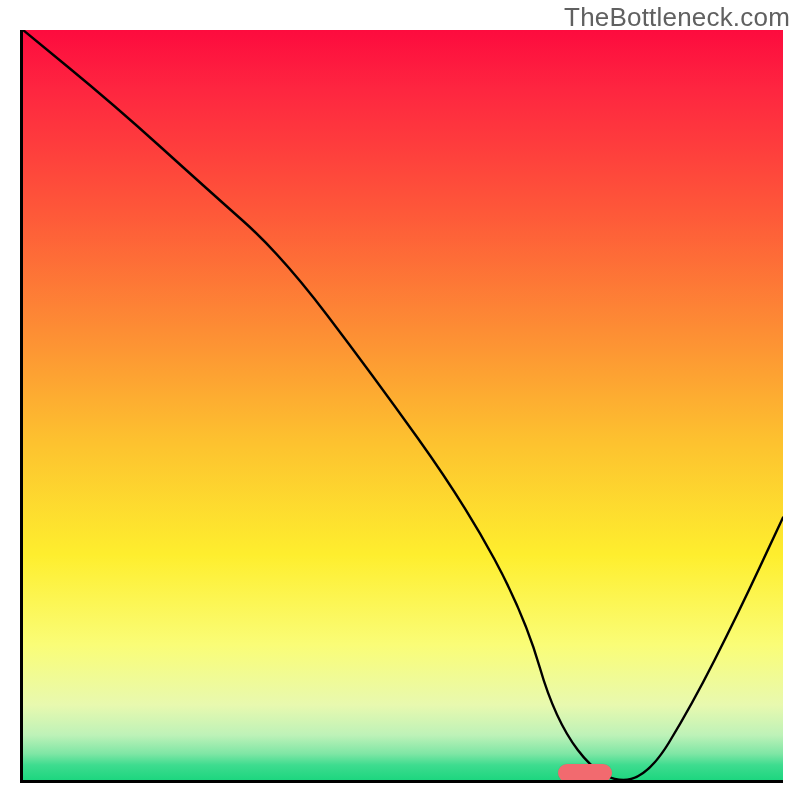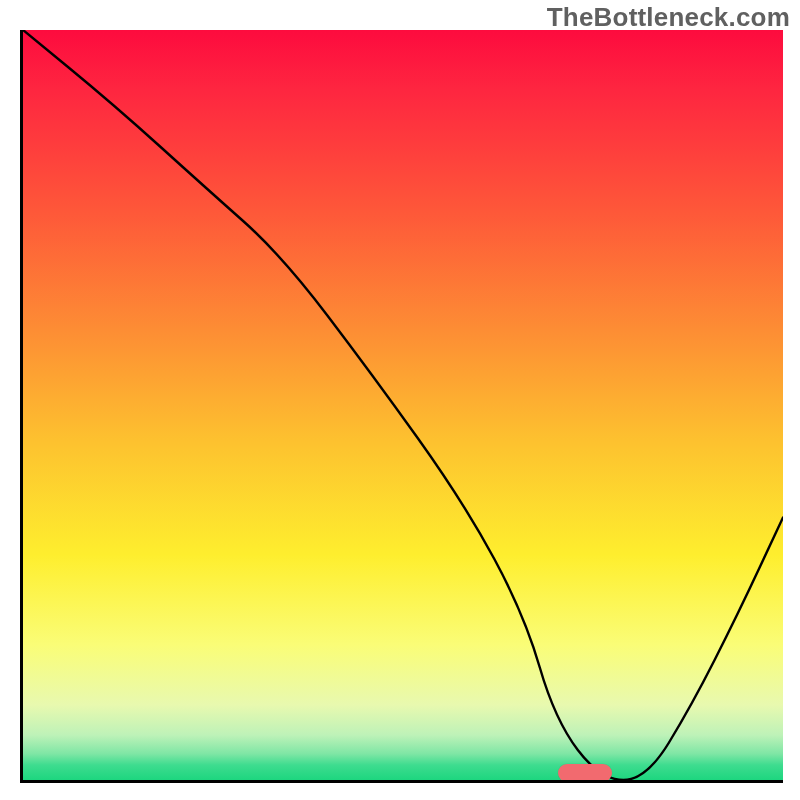--- a/index.html
+++ b/index.html
@@ -13,21 +13,21 @@
   .container {
     position: relative;
     width: 800px;
     height: 800px;
   }
   .watermark {
     position: absolute;
     top: 2px;
     right: 10px;
     font-size: 26px;
-    font-weight: 700;
+    font-weight: 400;
     color: #606060;
     letter-spacing: 0.2px;
     margin-left: 11px;
   }
   .chart-area {
     position: absolute;
     left: 20px;
     top: 30px;
     width: 760px;
     height: 750px;

